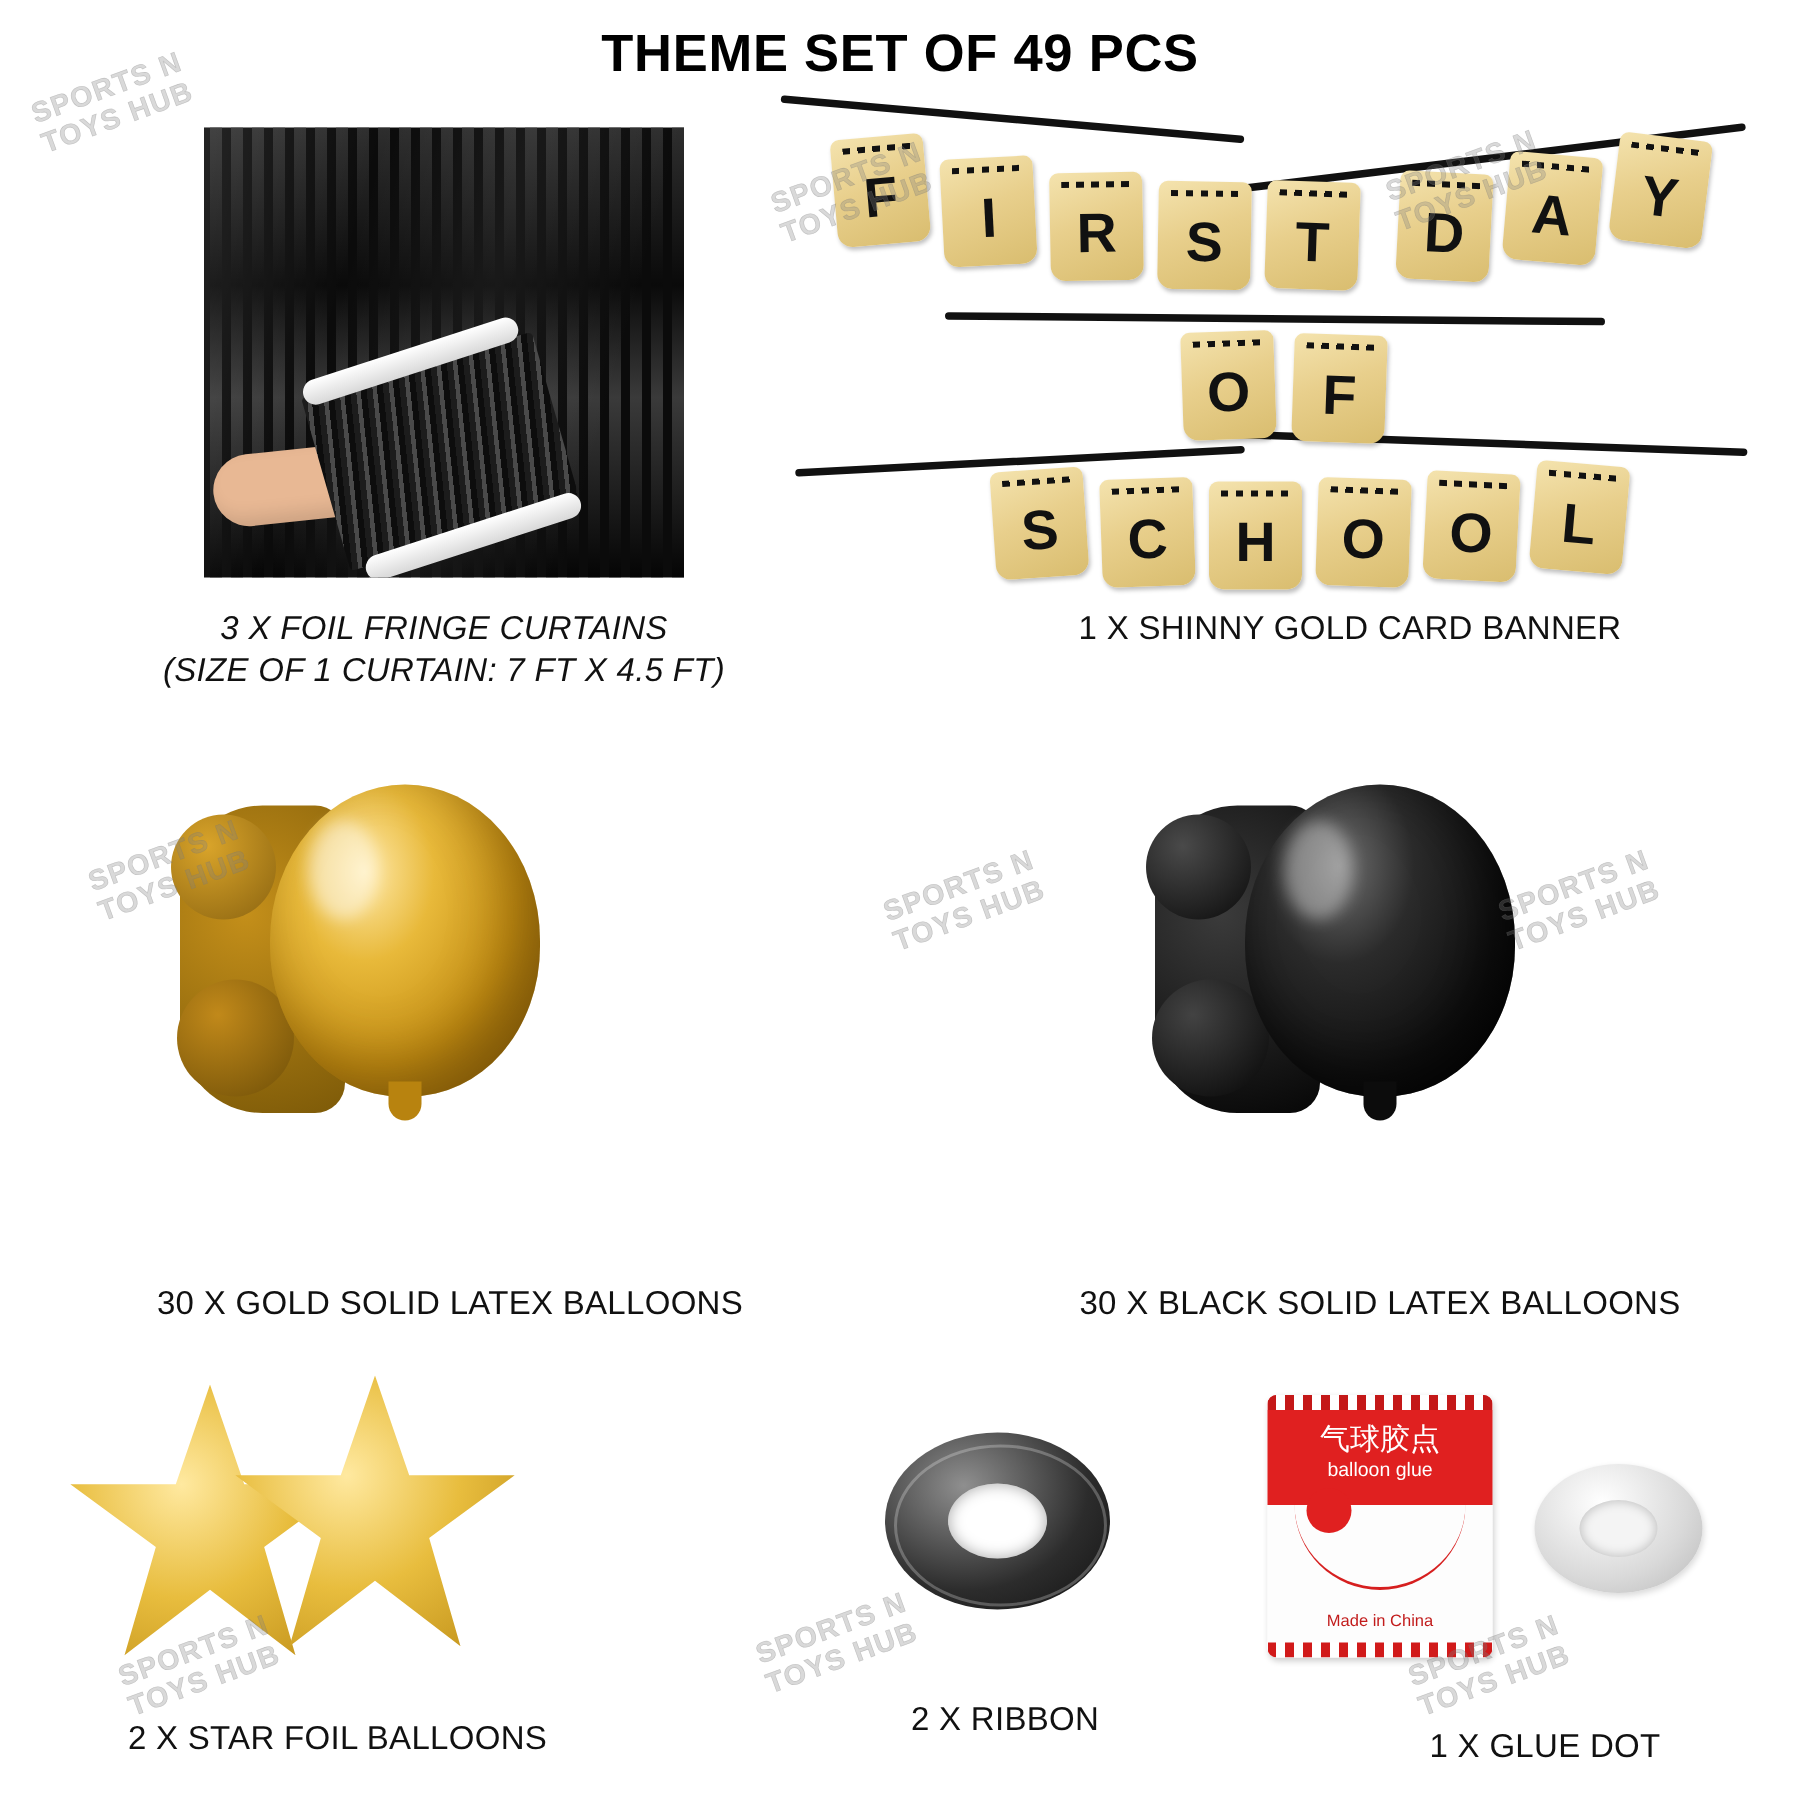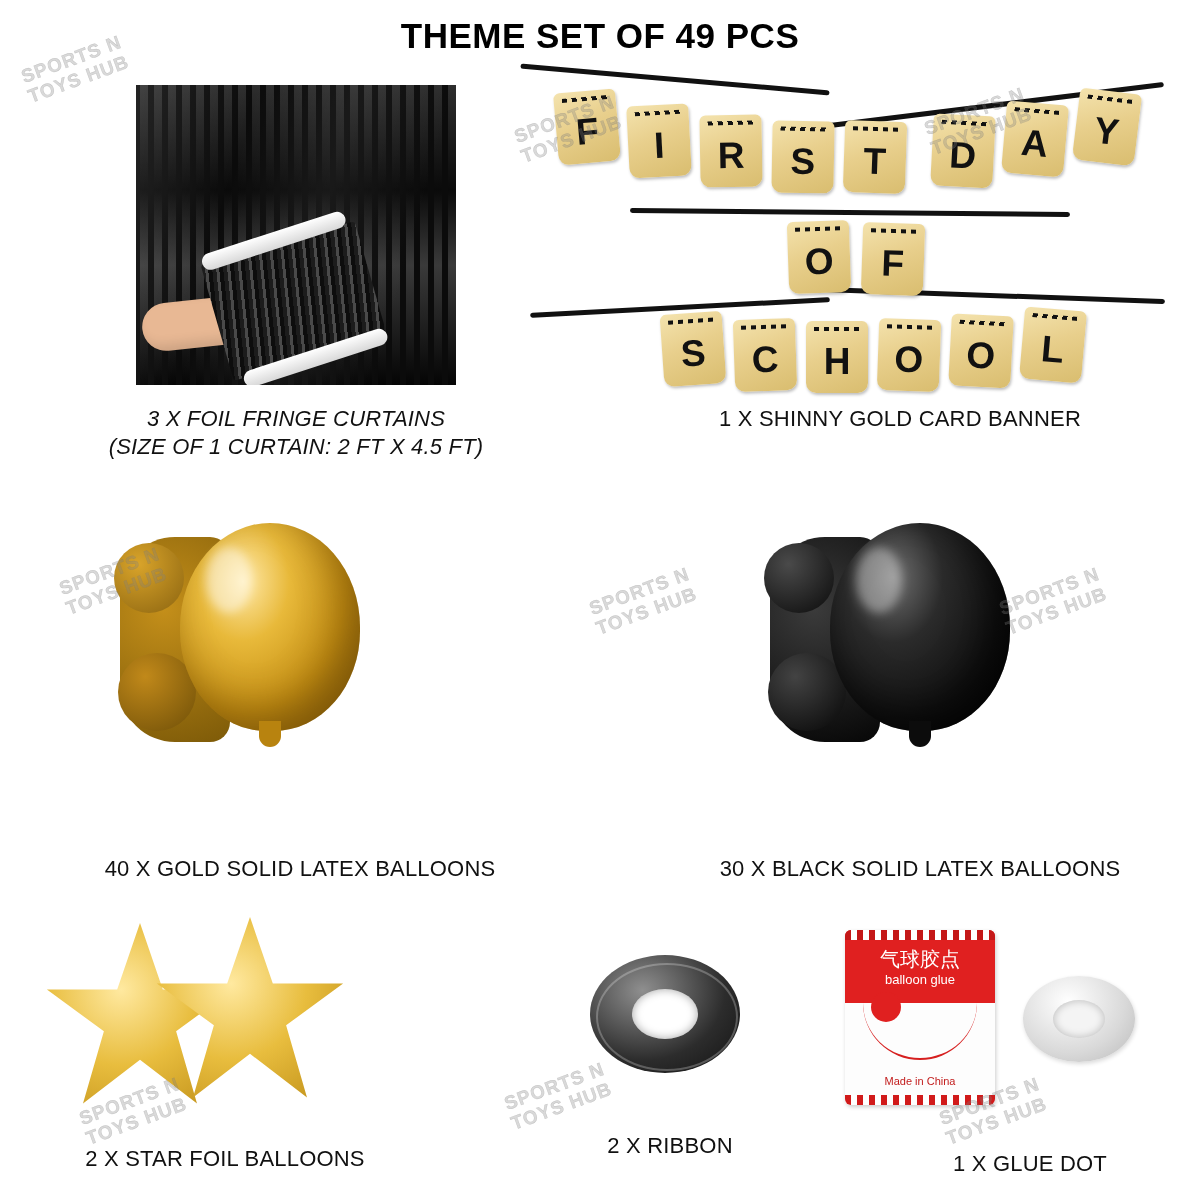--- a/index.html
+++ b/index.html
@@ -336,21 +336,21 @@
       <div class="hand"></div>
       <div class="pack">
         <div class="fringe-block"></div>
         <div class="bar top"></div>
         <div class="bar bottom"></div>
       </div>
     </div>
   </div>
   <div class="cell" style="left:36px; top:405px; width:520px;font-style:italic;">
     <div class="caption">3 X FOIL FRINGE CURTAINS</div>
-    <div class="caption">(SIZE OF 1 CURTAIN: 2 FT X 4.5 FT)</div>
+    <div class="caption">(SIZE OF 1 CURTAIN: 7 FT X 4.5 FT)</div>
   </div>
 
   <div class="cell" style="left:510px; top:55px;">
     <div class="banner-wrap">
 
       <div class="string" style="left:10px; top:22px; width:310px; transform:rotate(5deg);"></div>
       <div class="string" style="left:310px; top:48px; width:345px; transform:rotate(-7deg);"></div>
       <div class="string" style="left:120px; top:155px; width:440px; transform:rotate(0.5deg);"></div>
       <div class="string" style="left:20px; top:250px; width:300px; transform:rotate(-3deg);"></div>
       <div class="string" style="left:310px; top:238px; width:345px; transform:rotate(2deg);"></div>
@@ -414,21 +414,21 @@
   <div class="cell" style="left:110px; top:505px;">
     <div class="balloon-scene">
       <div class="cluster gold"></div>
       <div class="balloon gold">
         <div class="gloss"></div>
         <div class="neck"></div>
       </div>
     </div>
   </div>
   <div class="cell" style="left:20px; top:855px; width:560px;">
-    <div class="caption">40 X GOLD SOLID LATEX BALLOONS</div>
+    <div class="caption">30 X GOLD SOLID LATEX BALLOONS</div>
   </div>
 
   <div class="cell" style="left:760px; top:505px;">
     <div class="balloon-scene">
       <div class="cluster black"></div>
       <div class="balloon black">
         <div class="gloss"></div>
         <div class="neck"></div>
       </div>
     </div>

